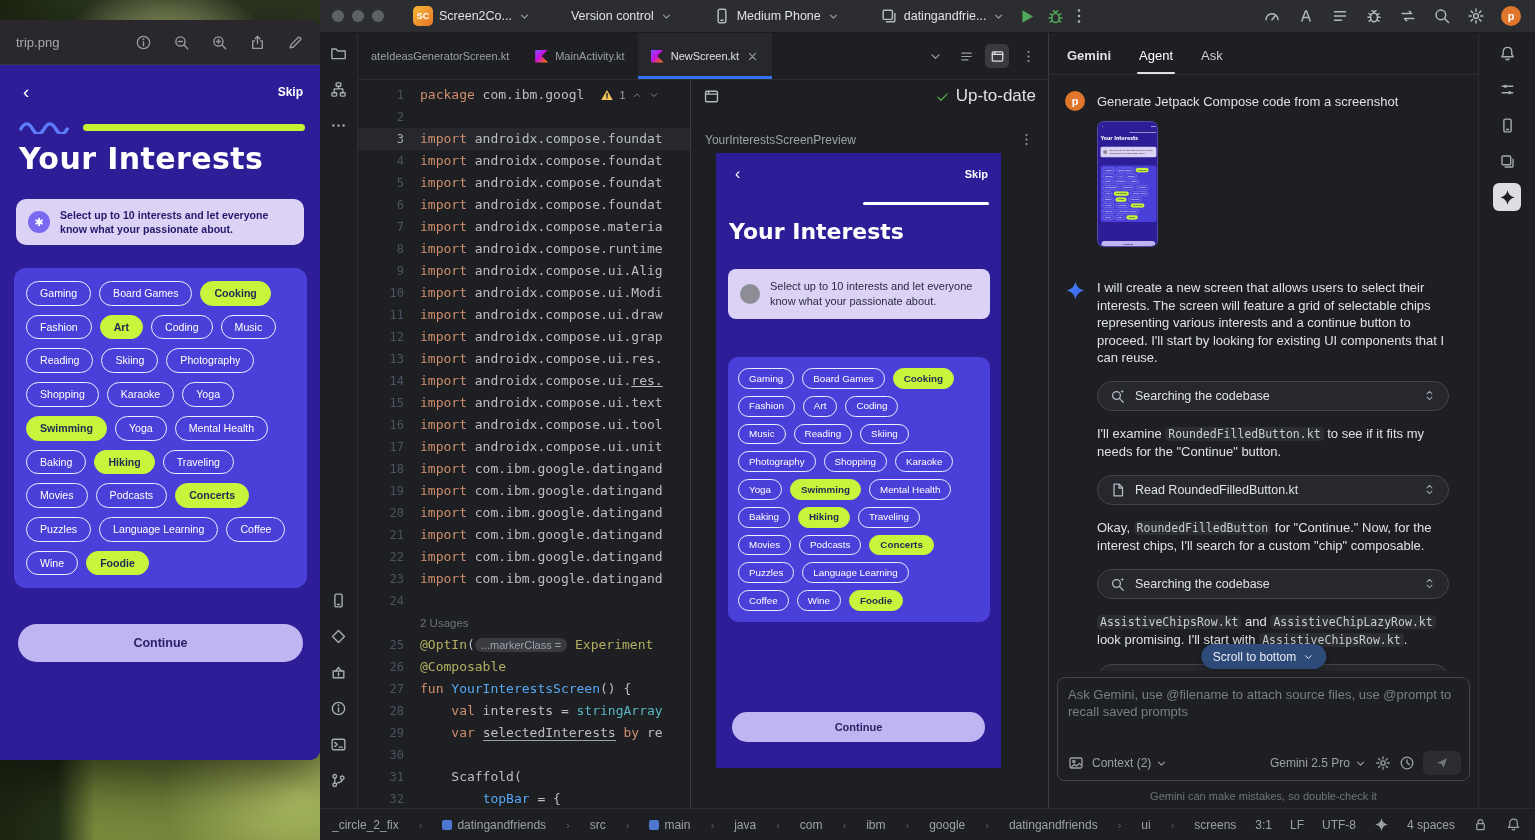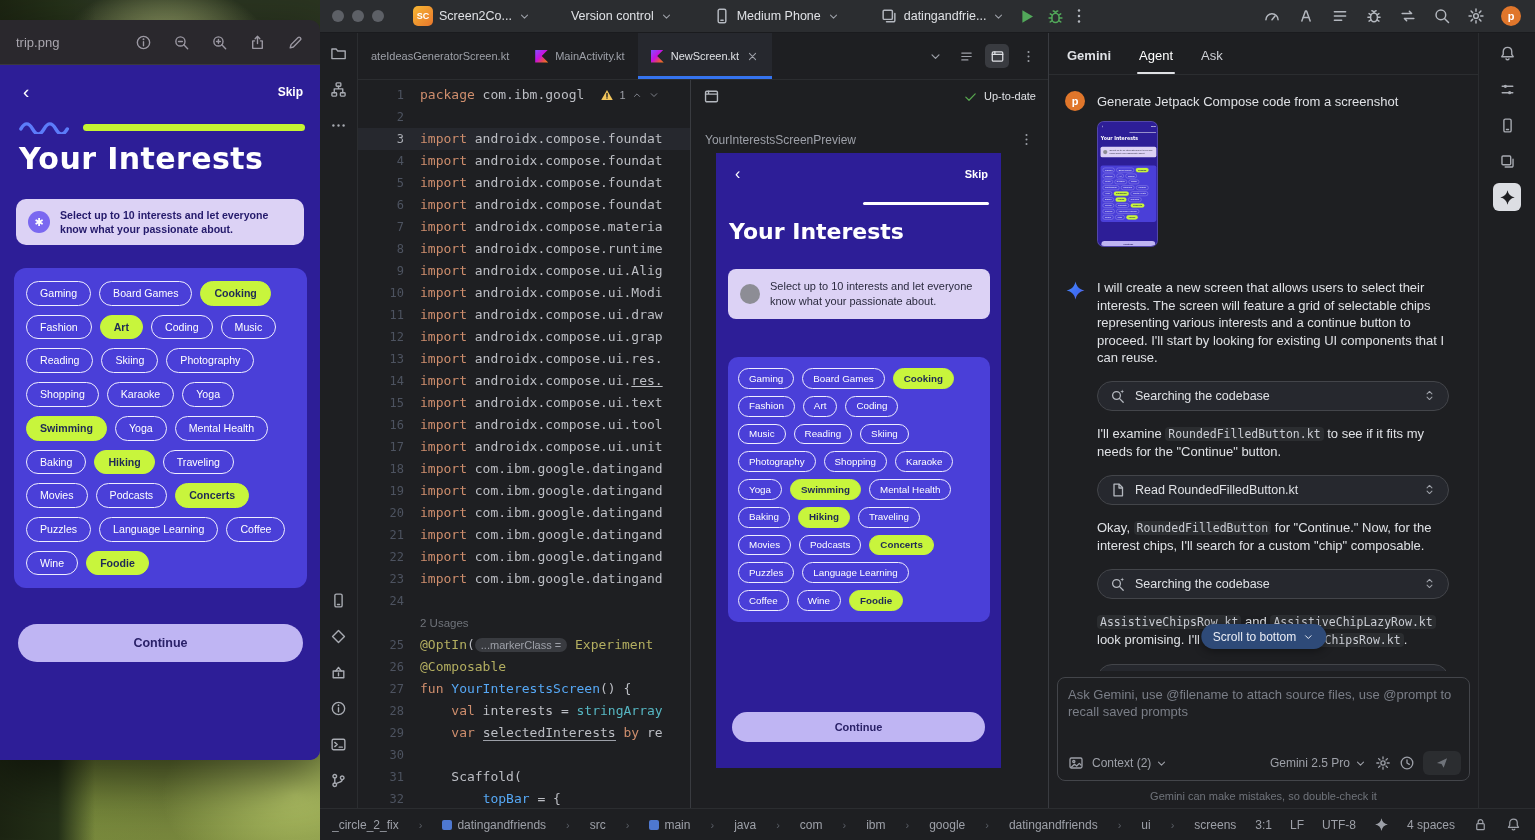--- a/index.html
+++ b/index.html
@@ -105,21 +105,21 @@
   .und{color:#BCBEC4;border-bottom:1px solid #9DA0A8;}
   .usages{color:#6F737A;font-size:11.5px;font-family:"Liberation Sans",sans-serif;}
   .inlay{background:#393B40;color:#9DA0A8;border-radius:7px;padding:1px 6px;font-size:11px;margin:0 0;font-family:"Liberation Sans",sans-serif;}
   .inspect{display:inline-flex;align-items:center;gap:5px;margin-left:16px;color:#9DA0A8;font-size:11px;font-family:"Liberation Sans",sans-serif;}
   .inspect .wic{width:14px;height:14px;}
   .inspect .pic{width:12px;height:12px;color:#7F838C;}
 
   .preview-pane{flex:1;border-left:1px solid #393B40;display:flex;flex-direction:column;min-width:0;}
   .pv-toolbar{height:32px;display:flex;align-items:center;padding:0 12px;}
   .pv-mode{width:17px;height:17px;color:#B4B8BF;}
-  .pv-status{margin-left:auto;display:flex;align-items:center;gap:6px;font-size:11px;color:#DFE1E5;}
+  .pv-status{margin-left:auto;display:flex;align-items:center;gap:6px;font-size:17px;color:#DFE1E5;}
   .pv-check{width:15px;height:15px;color:#57A64F;}
   .pv-namerow{display:flex;align-items:center;padding:0 14px;margin-top:20px;font-size:12px;color:#9DA0A8;}
   .pv-kebab{margin-left:auto;width:15px;height:15px;color:#9DA0A8;}
   .pv-canvas{position:relative;flex:1;}
   #pv-mock{position:absolute;left:25px;top:6px;}
 
   
   .gemini{flex:0 0 430px;border-left:1px solid #393B40;display:flex;flex-direction:column;position:relative;background:#1E1F22;justify-content:space-between;}
   .gm-header{height:42px;display:flex;align-items:flex-end;padding:0 4px;border-bottom:1px solid #2B2D30;}
   .gm-tab{padding:10px 14px 11px;font-size:13px;color:#CED0D6;position:relative;}
@@ -134,21 +134,21 @@
   .thumb-scale{transform:scale(.213);transform-origin:0 0;}
   .gm-airow{display:flex;gap:11px;margin-top:32px;align-items:flex-start;}
   .gm-spark{width:21px;height:21px;flex:0 0 auto;margin-top:1px;}
   .gm-p{font-size:13px;line-height:17.5px;color:#DFE1E5;margin:14px 0 0 32px;width:352px;}
   .gm-p.first{margin:0;width:352px;}
   .code-inline{font-family:"DejaVu Sans Mono","Liberation Mono",monospace;font-size:11.5px;color:#C9CCD3;background:#2B2D30;border-radius:4px;padding:0 3px;}
   .tool-card{margin:14px 0 0 32px;width:352px;height:30px;border:1px solid #43454A;border-radius:15px;display:flex;align-items:center;gap:9px;padding:0 12px;background:#26282E;flex:0 0 auto;}
   .tc-ic{width:16px;height:16px;color:#B4B8BF;flex:0 0 auto;}
   .tc-label{font-size:12.5px;color:#DFE1E5;flex:1;}
   .tc-unfold{width:13px;height:13px;color:#9DA0A8;}
-  .scroll-pill{position:absolute;bottom:22px;left:50%;transform:translateX(-50%);background:#2E4A78;color:#E9ECF4;font-size:12px;border-radius:13px;height:25px;display:flex;align-items:center;gap:6px;padding:0 12px;box-shadow:0 2px 8px rgba(0,0,0,.4);}
+  .scroll-pill{position:absolute;bottom:2px;left:50%;transform:translateX(-50%);background:#2E4A78;color:#E9ECF4;font-size:12px;border-radius:13px;height:25px;display:flex;align-items:center;gap:6px;padding:0 12px;box-shadow:0 2px 8px rgba(0,0,0,.4);}
   .sp-chev{width:12px;height:12px;}
   .composer{margin:6px 8px 0;border:1px solid #43454A;border-radius:8px;height:104px;position:relative;background:#1E1F22;flex:0 0 auto;}
   .composer textarea{position:absolute;left:10px;right:10px;top:8px;bottom:34px;background:transparent;border:none;resize:none;color:#DFE1E5;font-size:13px;line-height:17px;font-family:"Liberation Sans",sans-serif;outline:none;}
   .composer textarea::placeholder{color:#7A7E87;}
   .comp-row{position:absolute;left:10px;right:8px;bottom:5px;display:flex;align-items:center;gap:8px;color:#9DA0A8;font-size:12px;}
   .comp-ic{width:16px;height:16px;}
   .comp-chip{display:flex;align-items:center;gap:4px;white-space:nowrap;}
   .comp-spacer{flex:1;}
   .send-btn{width:38px;height:24px;border-radius:6px;background:#2B2D30;display:flex;align-items:center;justify-content:center;color:#6F737A;}
   .send-btn svg{width:14px;height:14px;}

